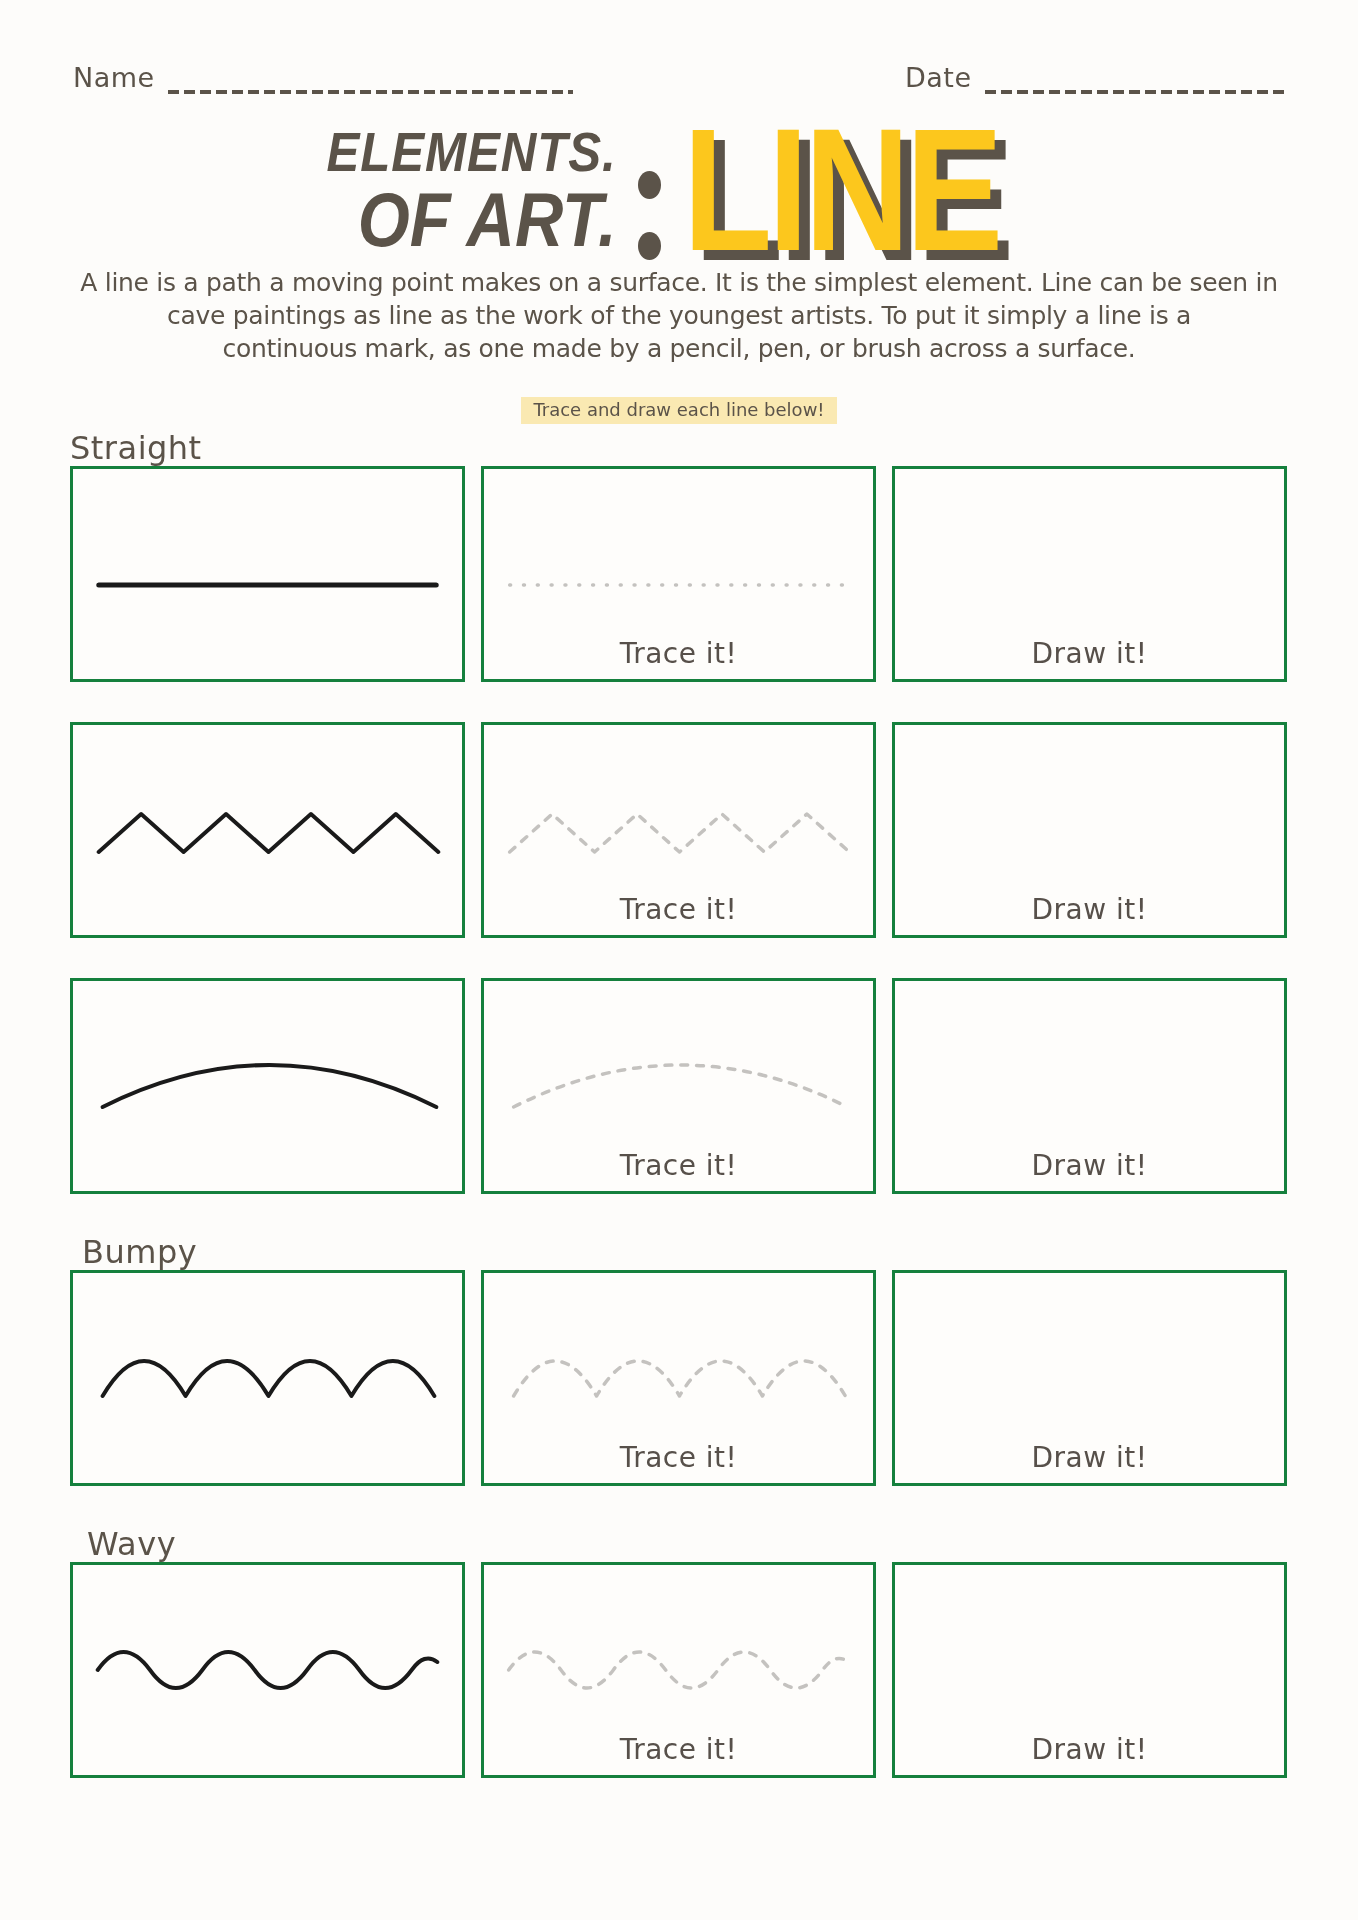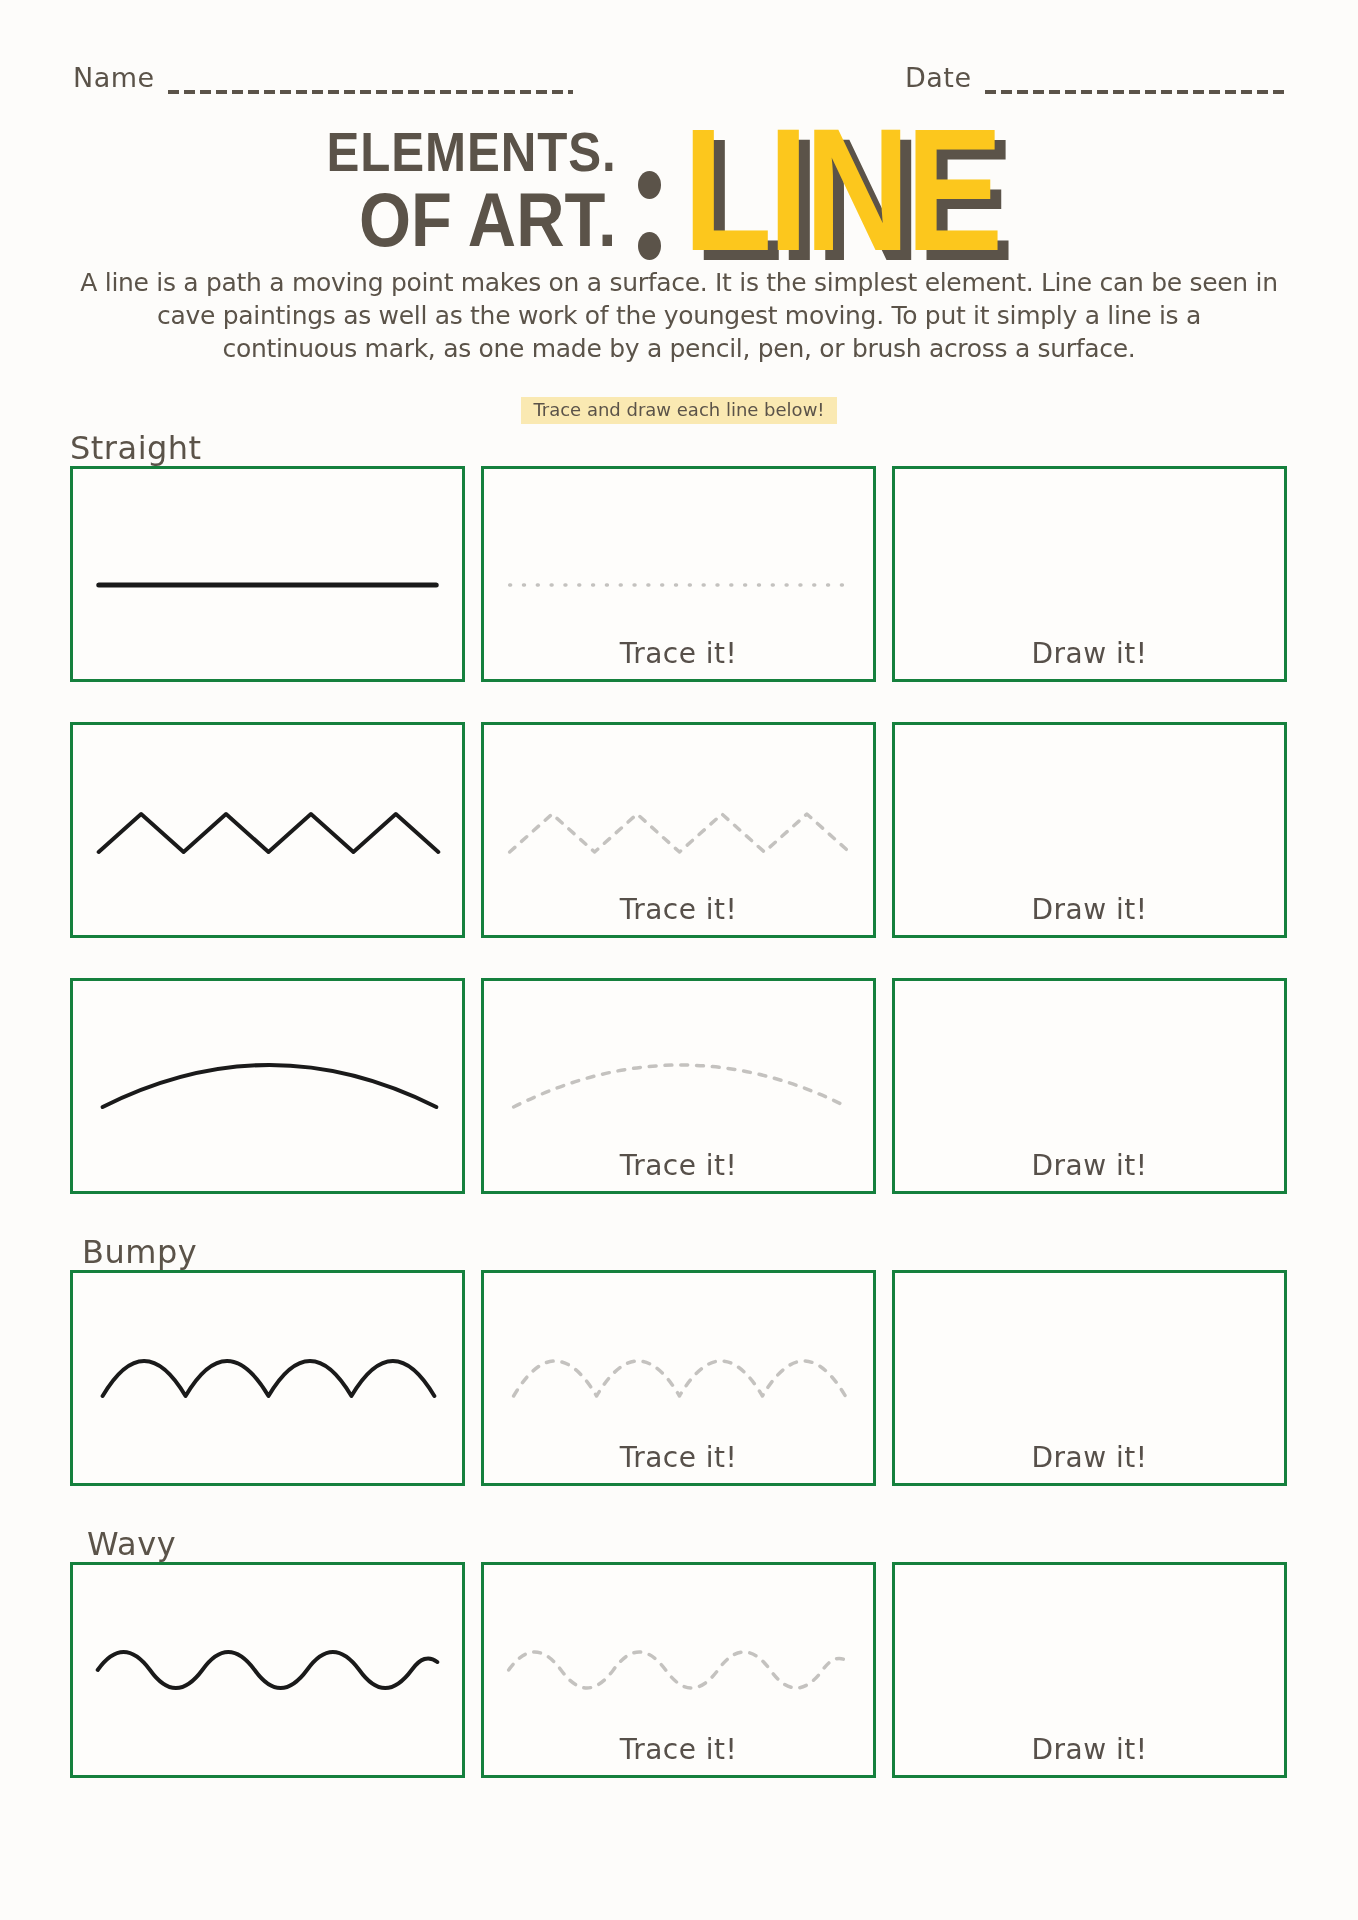--- a/index.html
+++ b/index.html
@@ -23,21 +23,21 @@
   .writein {
     flex:1; height:30px; align-self:flex-end;
     background:repeating-linear-gradient(to right, #5b5349 0 11px, transparent 11px 16px) left bottom / 100% 4px no-repeat;
   }
 
   
   .title-block {
     position:absolute; top:106px; left:0; width:100%; height:168px;
     display:flex; justify-content:center; align-items:center; gap:22px;
   }
-  .title-left { text-align:right; font-family:"Liberation Sans", sans-serif; font-weight:800; color:#5b5349; }
+  .title-left { text-align:right; font-family:"Liberation Sans", sans-serif; font-weight:800; color:#5b5349;font-style:italic; }
   .title-line1 { font-size:56px; line-height:1; letter-spacing:1px; transform:scaleX(.88); transform-origin:right center; }
   .title-line2 { font-size:76px; line-height:.95; margin-top:4px; transform:scaleX(.88); transform-origin:right center; }
   .title-colon { display:flex; flex-direction:column; gap:33px; align-self:flex-end; padding-bottom:14px; }
   .colon-dot { width:23px; height:28px; border-radius:50%; background:#5b5349; }
   .title-word {
     font-family:"Liberation Sans", sans-serif; font-weight:800;
     font-size:172px; line-height:.82; letter-spacing:-5px;
     color:#fcc71d;
     text-shadow:13px 10px 0 #5b5349;
     transform:scale(.85,1.02); transform-origin:left center;
@@ -88,21 +88,21 @@
     </div>
     <div class="title-colon">
       <span class="colon-dot"></span>
       <span class="colon-dot"></span>
     </div>
     <div class="title-word">LINE</div>
   </div>
 
   <div class="intro">
     <div>A line is a path a moving point makes on a surface. It is the simplest element. Line can be seen in</div>
-    <div>cave paintings as well as the work of the youngest moving. To put it simply a line is a</div>
+    <div>cave paintings as line as the work of the youngest artists. To put it simply a line is a</div>
     <div>continuous mark, as one made by a pencil, pen, or brush across a surface.</div>
   </div>
 
   <div class="instruction">
     <span class="hl">Trace and draw each line below!</span>
   </div>
 
   <div class="rows">
   <section class="row">
     <div class="row-label">Straight</div>

